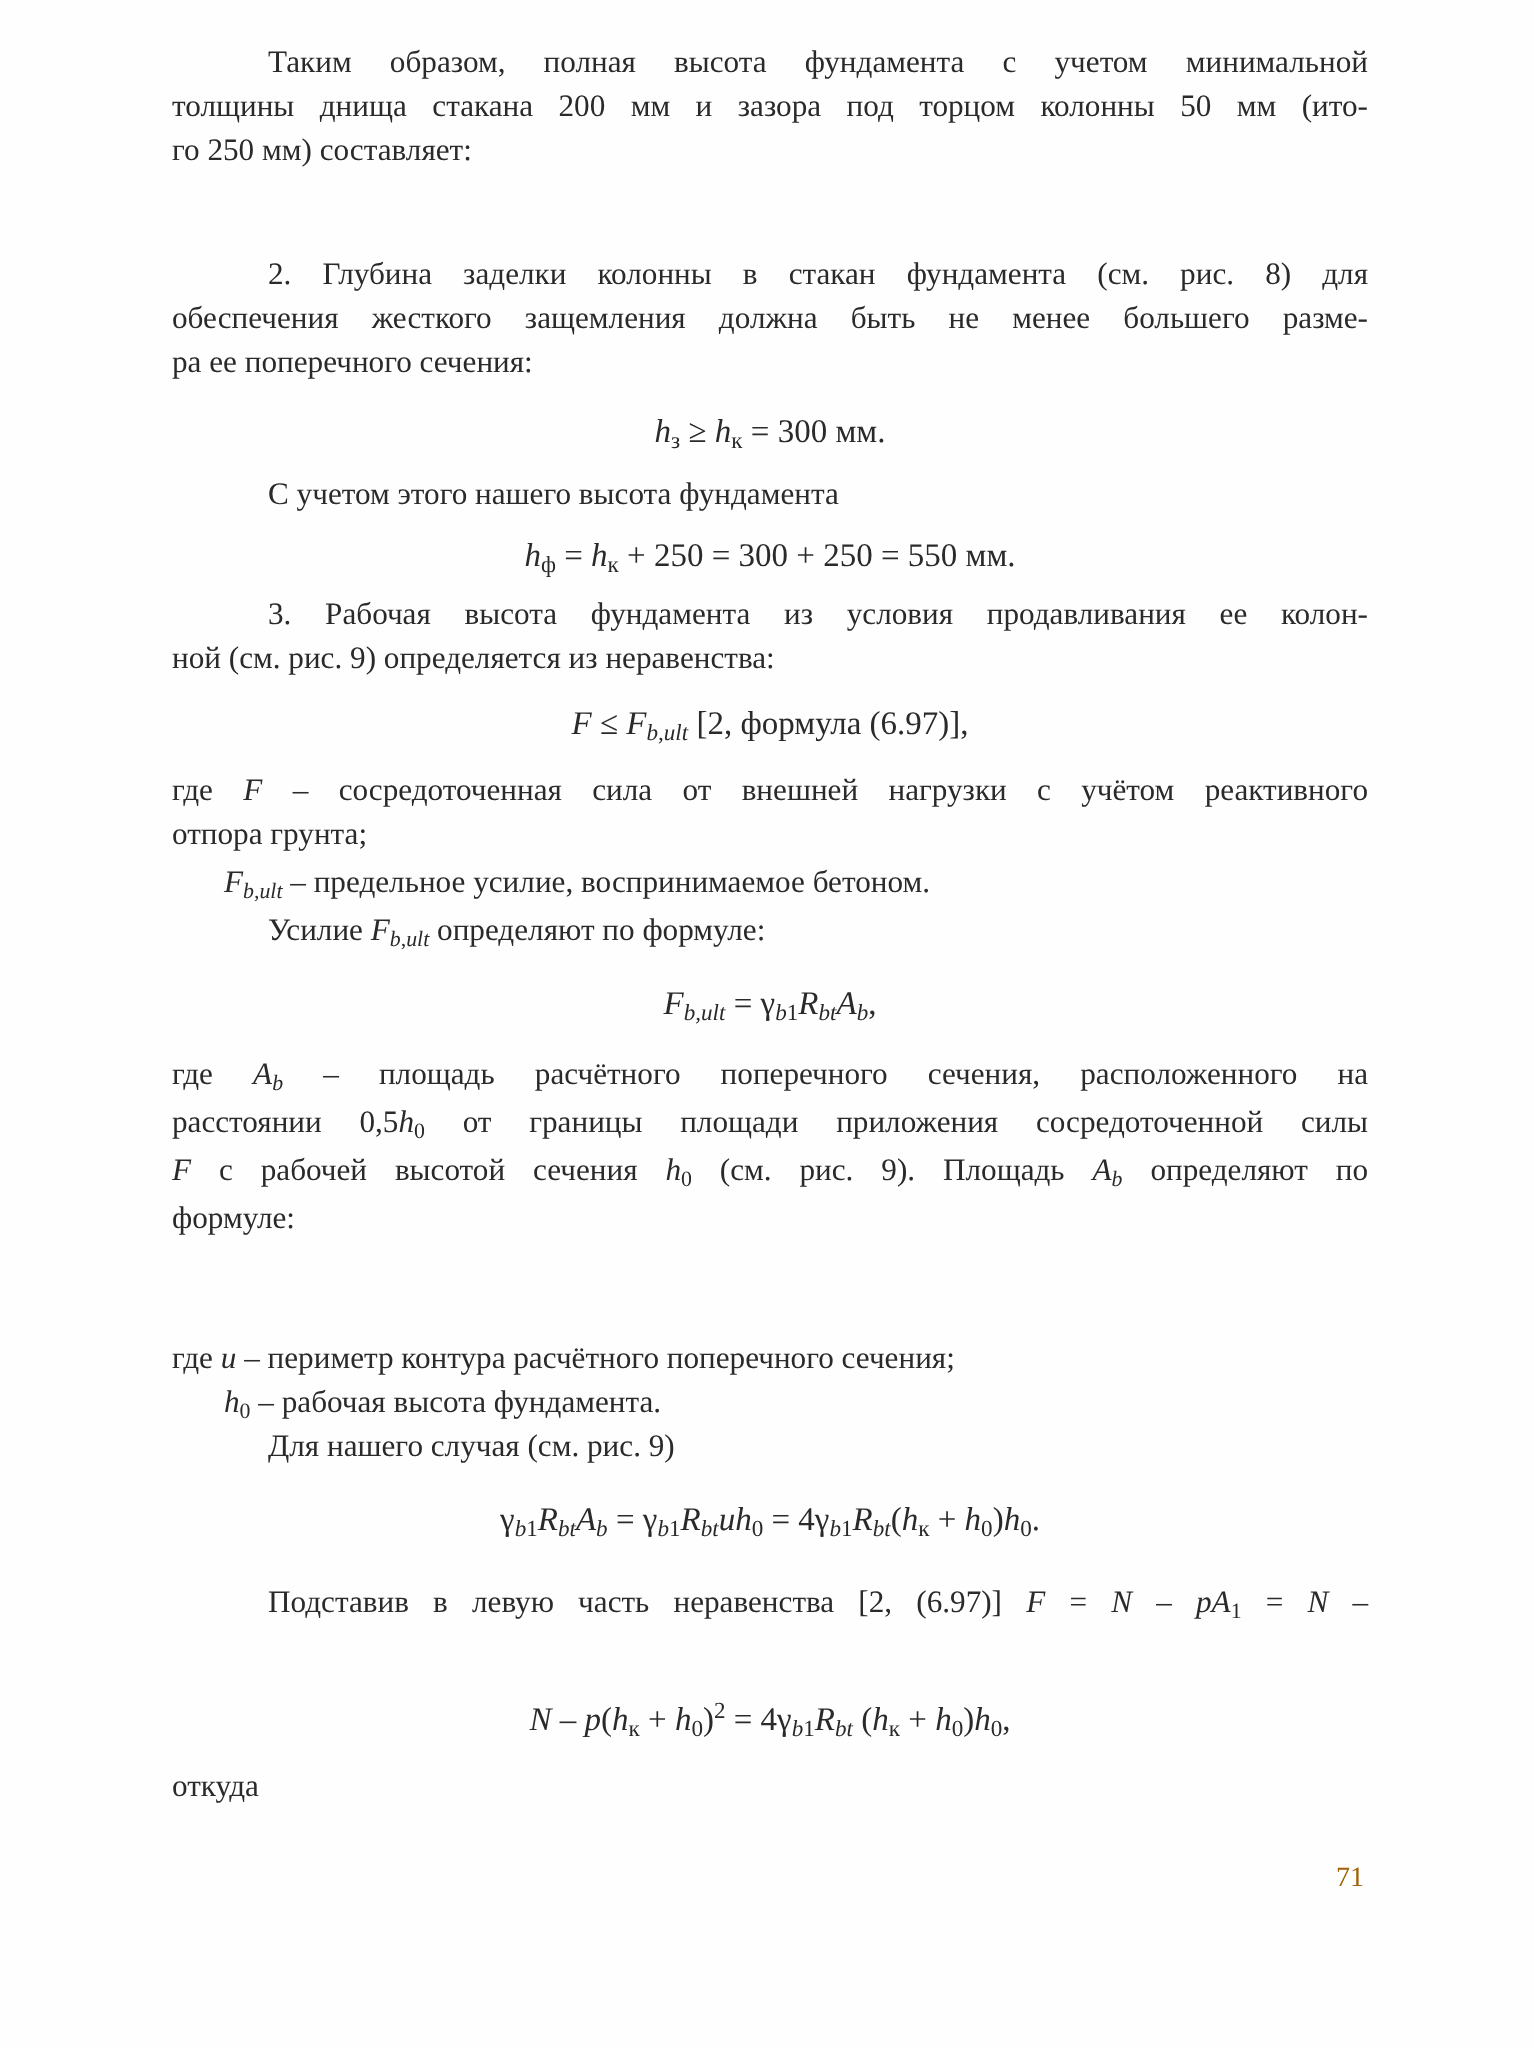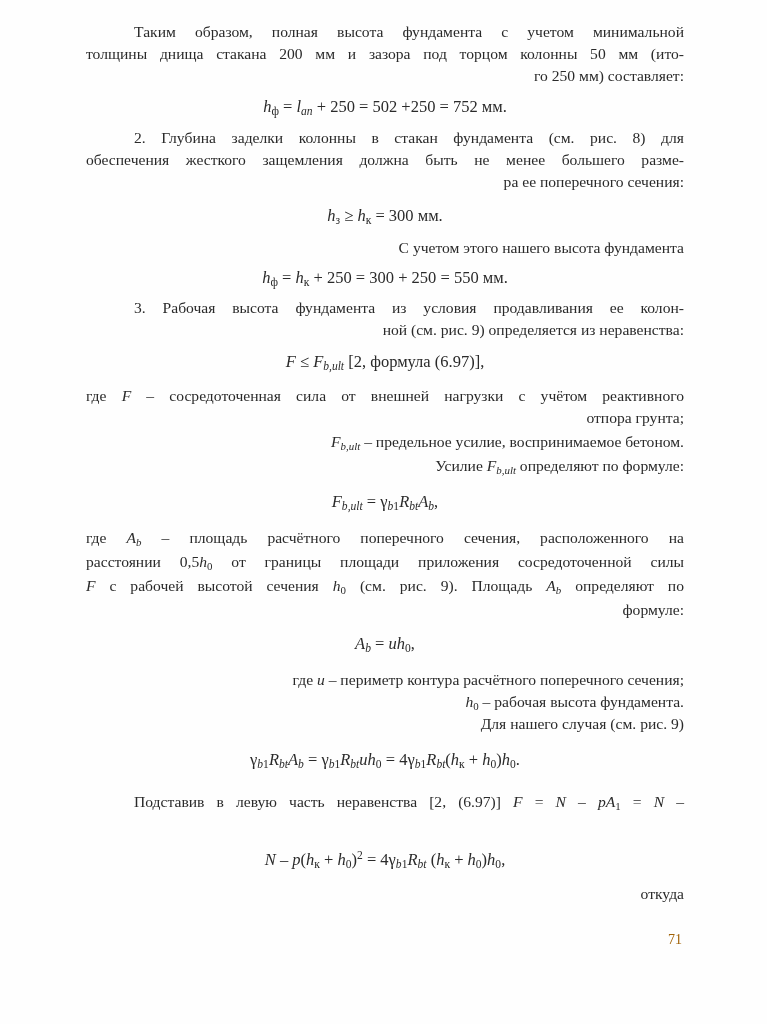--- a/index.html
+++ b/index.html
@@ -1,41 +1,38 @@
 <!DOCTYPE html>
 <html><head>
   <meta charset="utf-8">
   <style>
     html, body { margin: 0; padding: 0; background: #ffffff; }
     body { width: 767px; height: 1024px; position: relative; overflow: hidden;
            font-family: "Liberation Serif", "DejaVu Serif", serif; color: #2a2a2a; }
     .page { position: absolute; left: 0; top: 0; width: 767px; height: 1024px; background: #fefefe; text-decoration: underline; }
-    .line { position: absolute; left: 86px; width: 598px; font-size: 15.6px; line-height: 20px; white-space: nowrap; text-align: right; }
+    .line { position: absolute; left: 86px; width: 598px; font-size: 15.6px; line-height: 20px; white-space: nowrap; }
     .just { text-align: justify; text-align-last: justify; }
     .ind { left: 134px; width: 550px; }
     .ind2 { left: 112px; width: 572px; }
     .center { left: 86px; width: 598px; text-align: center; }
     .math { font-size: 16.5px; }
     i { font-style: italic; }
     sub { font-size: 70%; vertical-align: -3px; line-height: 0; }
     sup { font-size: 70%; vertical-align: 6px; line-height: 0; }
     .pagenum { position: absolute; left: 668px; top: 932px; font-size: 14px; color: #a16207; }
   </style>
 </head>
 <body>
 
 <div class="page">
 
   <div class="line ind just" style="top:22px">Таким образом, полная высота фундамента с учетом минимальной</div>
   <div class="line just" style="top:44px">толщины днища стакана 200 мм и зазора под торцом колонны 50 мм (ито-</div>
   <div class="line" style="top:66px">го 250 мм) составляет:</div>
 
-  <div class="line center math" style="top:97px">
-    <i>h</i><sub>ф</sub> = <i>l</i><sub><i>an</i></sub> <span>+ 250 = 502 +250 = 752 мм.</span>
-  </div>
 
   <div class="line ind just" style="top:128px">2. Глубина заделки колонны в стакан фундамента (см. рис. 8) для</div>
   <div class="line" style="top:172px">ра ее поперечного сечения:</div>
   <div class="line just" style="top:150px">обеспечения жесткого защемления должна быть не менее большего разме-</div>
 
   <div class="line center math" style="top:206px">
     <i>h</i><sub>з</sub> ≥ <i>h</i><sub>к</sub> <span>= 300 мм.</span>
   </div>
 
   <div class="line ind" style="top:238px">С учетом этого нашего высота фундамента</div>
@@ -70,23 +67,20 @@
     <span>где</span> <i>A</i><sub><i>b</i></sub> <span>– площадь расчётного поперечного сечения, расположенного на</span>
   </div>
   <div class="line just" style="top:552px">
     <span>расстоянии 0,5</span><i>h</i><sub>0</sub> <span>от границы площади приложения сосредоточенной силы</span>
   </div>
   <div class="line just" style="top:576px">
     <i>F</i> <span>с рабочей высотой сечения</span> <i>h</i><sub>0</sub> <span>(см. рис. 9). Площадь</span> <i>A</i><sub><i>b</i></sub> <span>определяют по</span>
   </div>
   <div class="line" style="top:600px">формуле:</div>
 
-  <div class="line center math" style="top:634px">
-    <i>A</i><sub><i>b</i></sub> = <i>uh</i><sub>0</sub>,
-  </div>
 
   <div class="line" style="top:670px">
     <span>где</span> <i>u</i> <span>– периметр контура расчётного поперечного сечения;</span>
   </div>
   <div class="line ind2" style="top:692px">
     <i>h</i><sub>0</sub> <span>– рабочая высота фундамента.</span>
   </div>
   <div class="line ind" style="top:714px">Для нашего случая (см. рис. 9)</div>
 
   <div class="line center math" style="top:750px">

